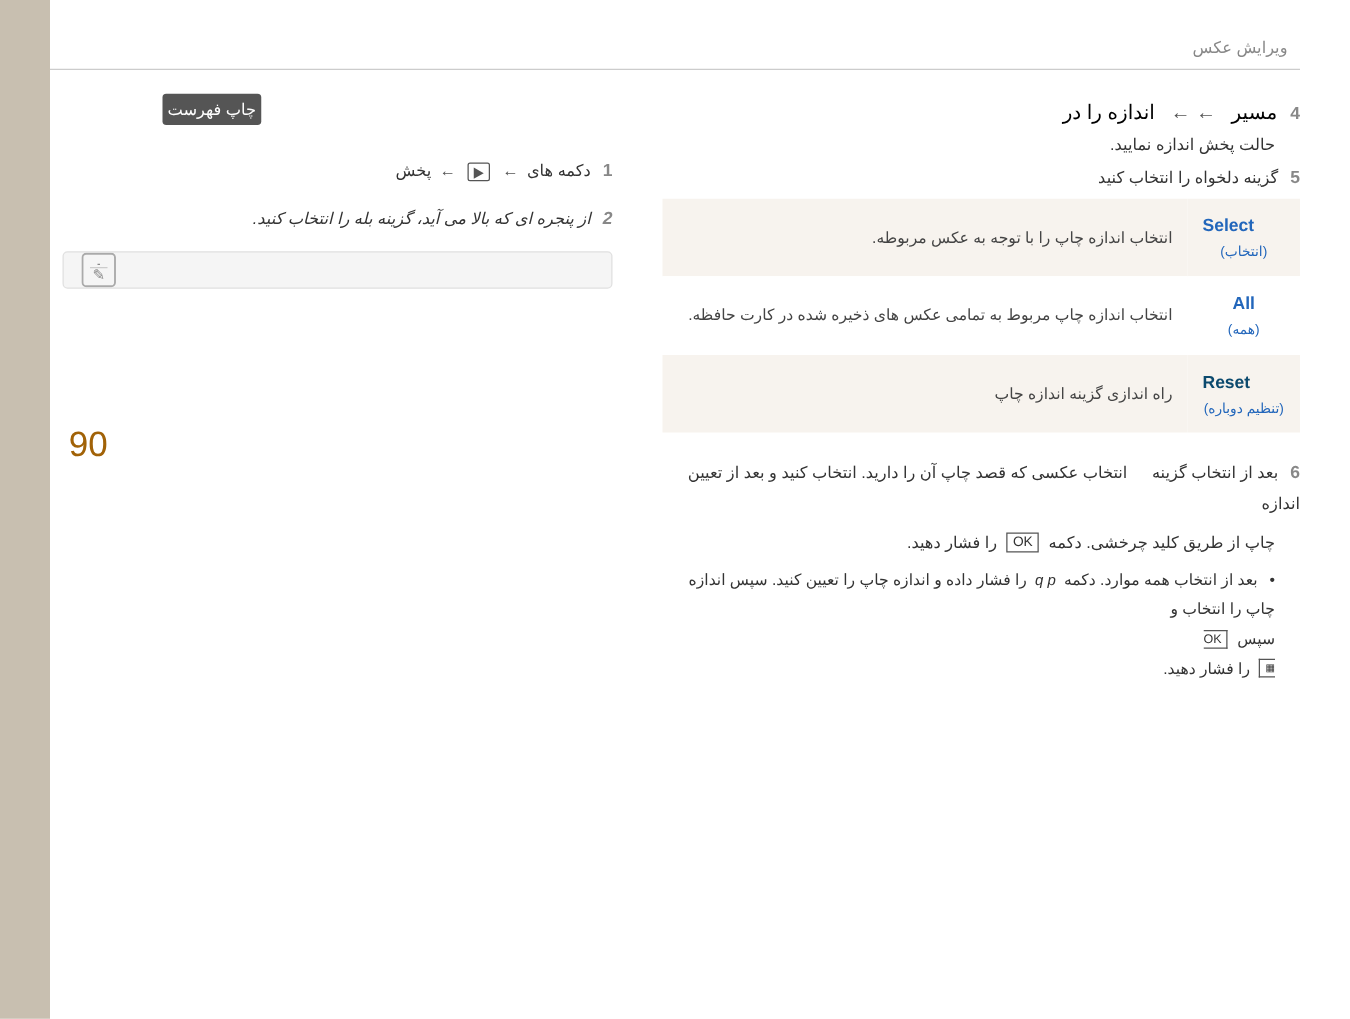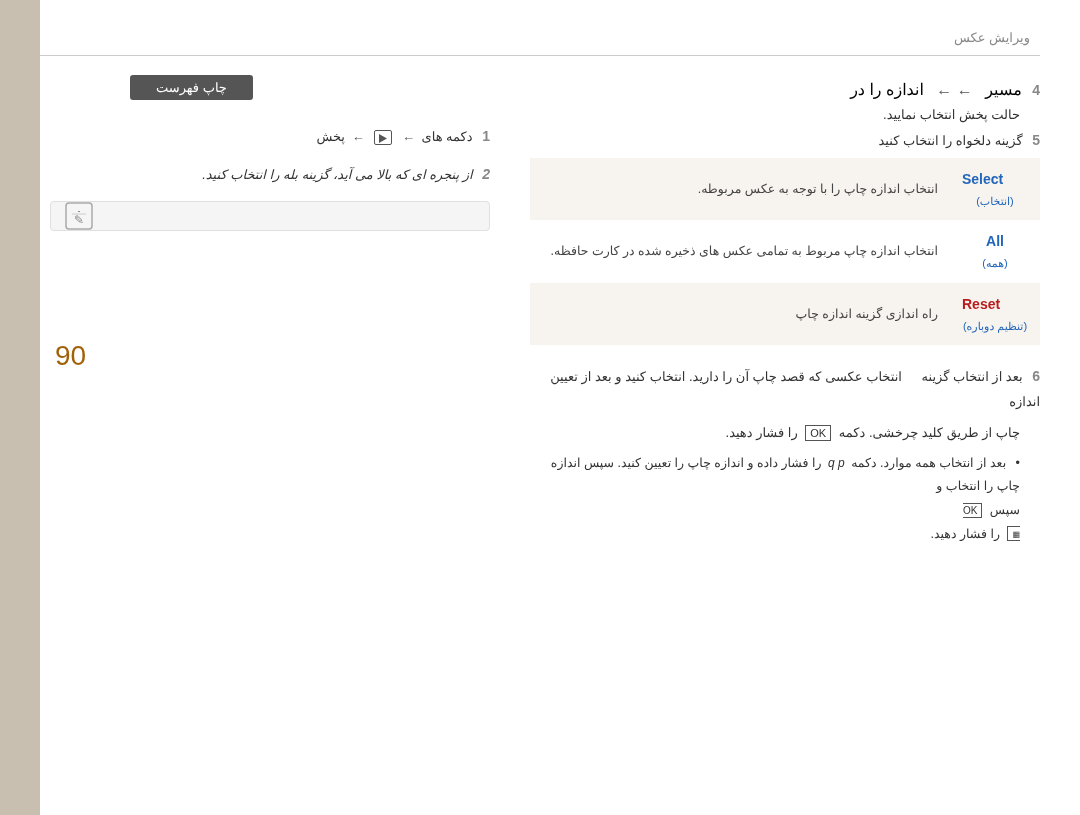--- a/index.html
+++ b/index.html
@@ -59,21 +59,21 @@
       position: absolute;
       left: 0;
       top: 0;
       width: 470px;
     }
     
     .print-btn {
       display: inline-block;
       background: #555;
       color: #fff;
-      padding: 5px 26px;
+      padding: 5px 4px;
       border-radius: 3px;
       font-size: 13px;
       direction: rtl;
       margin-bottom: 18px;
       float: left;
       text-align: right;
     }
     
     .step-item {
       margin-bottom: 14px;
@@ -147,21 +147,21 @@
       text-align: center;
     }
     .option-label-all {
       color: #2266bb;
       font-weight: bold;
       font-size: 14px;
       display: block;
       text-align: center;
     }
     .option-label-reset {
-      color: #b91c1c;
+      color: #0c4a6e;
       font-weight: bold;
       font-size: 14px;
       display: block;
     }
     .option-label-reset-sub {
       color: #2266bb;
       font-size: 11px;
       display: block;
       text-align: center;
     }
@@ -232,21 +232,21 @@
 
   <div style="position:absolute; right:40px; top:80px; width:510px;">
 
     <div style="direction:rtl; margin-bottom:8px;">
       <span class="step-number">4</span>
       <span>مسیر</span>
       <span style="margin:0 8px; color:#555;">← ←</span>
       <span>اندازه را در</span>
     </div>
     <div style="direction:rtl; padding-right:20px; margin-bottom:10px; font-size:13px; color:#333;">
-      <span>حالت پخش انتخاب نمایید.</span>
+      <span>حالت پخش اندازه نمایید.</span>
     </div>
 
     <div style="direction:rtl; margin-bottom:8px; font-size:13px; color:#333;">
       <span class="step-number">5</span>
       <span>گزینه دلخواه را انتخاب کنید</span>
     </div>
 
     <table class="options-table">
       <tbody>
 

